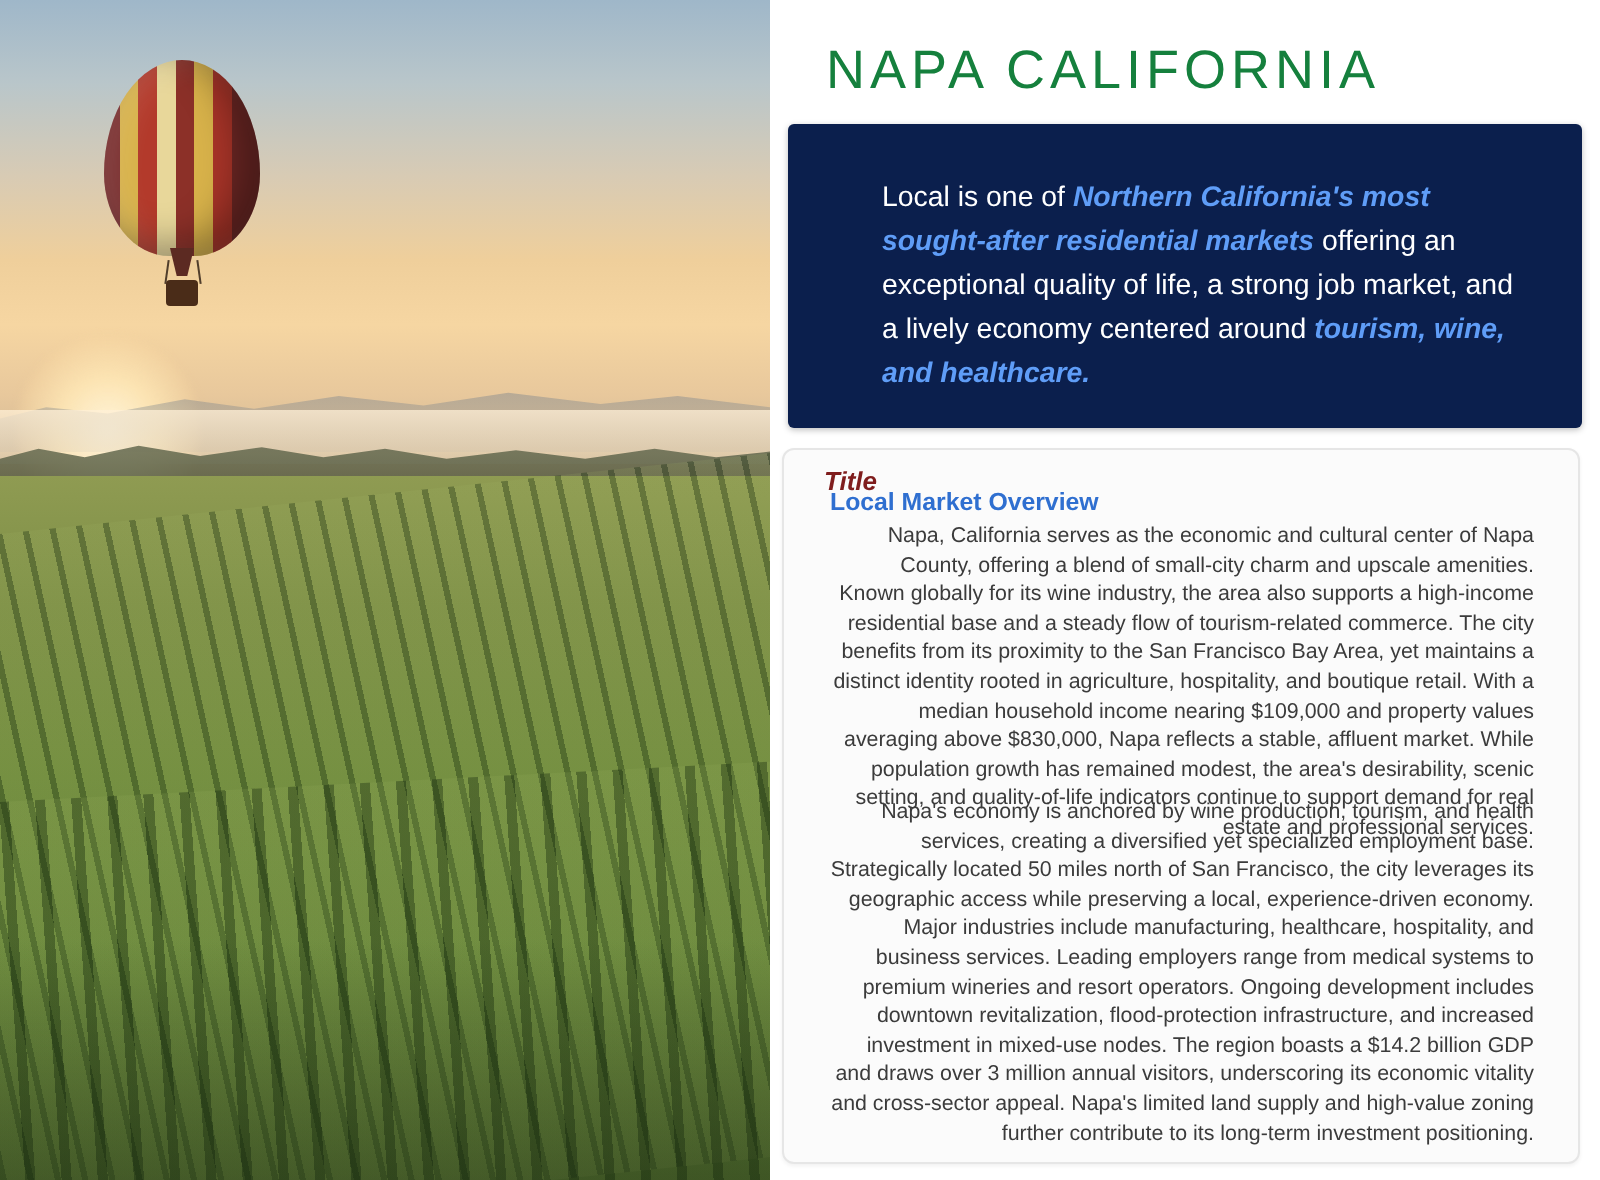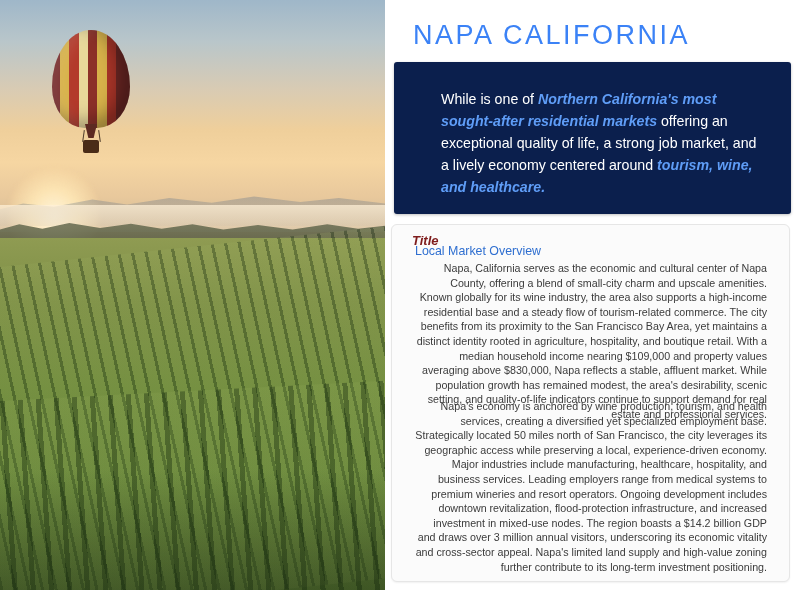--- a/index.html
+++ b/index.html
@@ -151,21 +151,21 @@
     width: 415px; height: 590px;
     background: #ffffff;
   }
   .title {
     position: absolute;
     left: 0; top: 20px;
     width: 333px;
     text-align: center;
     font-size: 27px;
     letter-spacing: 2.5px;
-    color: #3b82f6;
+    color: #15803d;
     font-weight: 400;
   }
 
   .hero {
     position: absolute;
     left: 9px; top: 62px;
     width: 397px; height: 152px;
     background: #0b1f4d;
     border-radius: 3px;
     box-shadow: 0 1px 3px rgba(0,0,0,0.25);
@@ -192,21 +192,21 @@
   .ghost-head {
     position: absolute;
     left: 20px; top: 8px;
     font-size: 13px;
     color: #7f1d1d;
     font-weight: 700;
     font-style: italic;
   }
   .sec-title {
     font-size: 12.4px;
-    font-weight: 400;
+    font-weight: 700;
     color: #2f6fd0;
     margin: 0 0 3px 0;
   }
   .sec-body {
     font-size: 10.7px;
     line-height: 14.6px;
     color: #3b3b3b;
     margin: 0;
     text-align: right;
   }
@@ -236,21 +236,21 @@
       <div class="rope2"></div>
       <div class="basket"></div>
     </div>
   </div>
 
   <div class="right">
 
     <div class="title">NAPA CALIFORNIA</div>
 
     <div class="hero">
-      <p><span>While is one of </span><span class="hl">Northern California's most sought-after residential markets</span><span> offering an exceptional quality of life, a strong job market, and a lively economy centered around </span><span class="hl">tourism, wine, and healthcare.</span></p>
+      <p><span>Local is one of </span><span class="hl">Northern California's most sought-after residential markets</span><span> offering an exceptional quality of life, a strong job market, and a lively economy centered around </span><span class="hl">tourism, wine, and healthcare.</span></p>
     </div>
 
   </div>
 
   <div class="body-card">
     <div class="ghost-head">Title</div>
 
     <div class="sec1">
       <div class="sec-title">Local Market Overview</div>
       <p class="sec-body">Napa, California serves as the economic and cultural center of Napa County, offering a blend of small-city charm and upscale amenities. Known globally for its wine industry, the area also supports a high-income residential base and a steady flow of tourism-related commerce. The city benefits from its proximity to the San Francisco Bay Area, yet maintains a distinct identity rooted in agriculture, hospitality, and boutique retail. With a median household income nearing $109,000 and property values averaging above $830,000, Napa reflects a stable, affluent market. While population growth has remained modest, the area's desirability, scenic setting, and quality-of-life indicators continue to support demand for real estate and professional services.</p>

